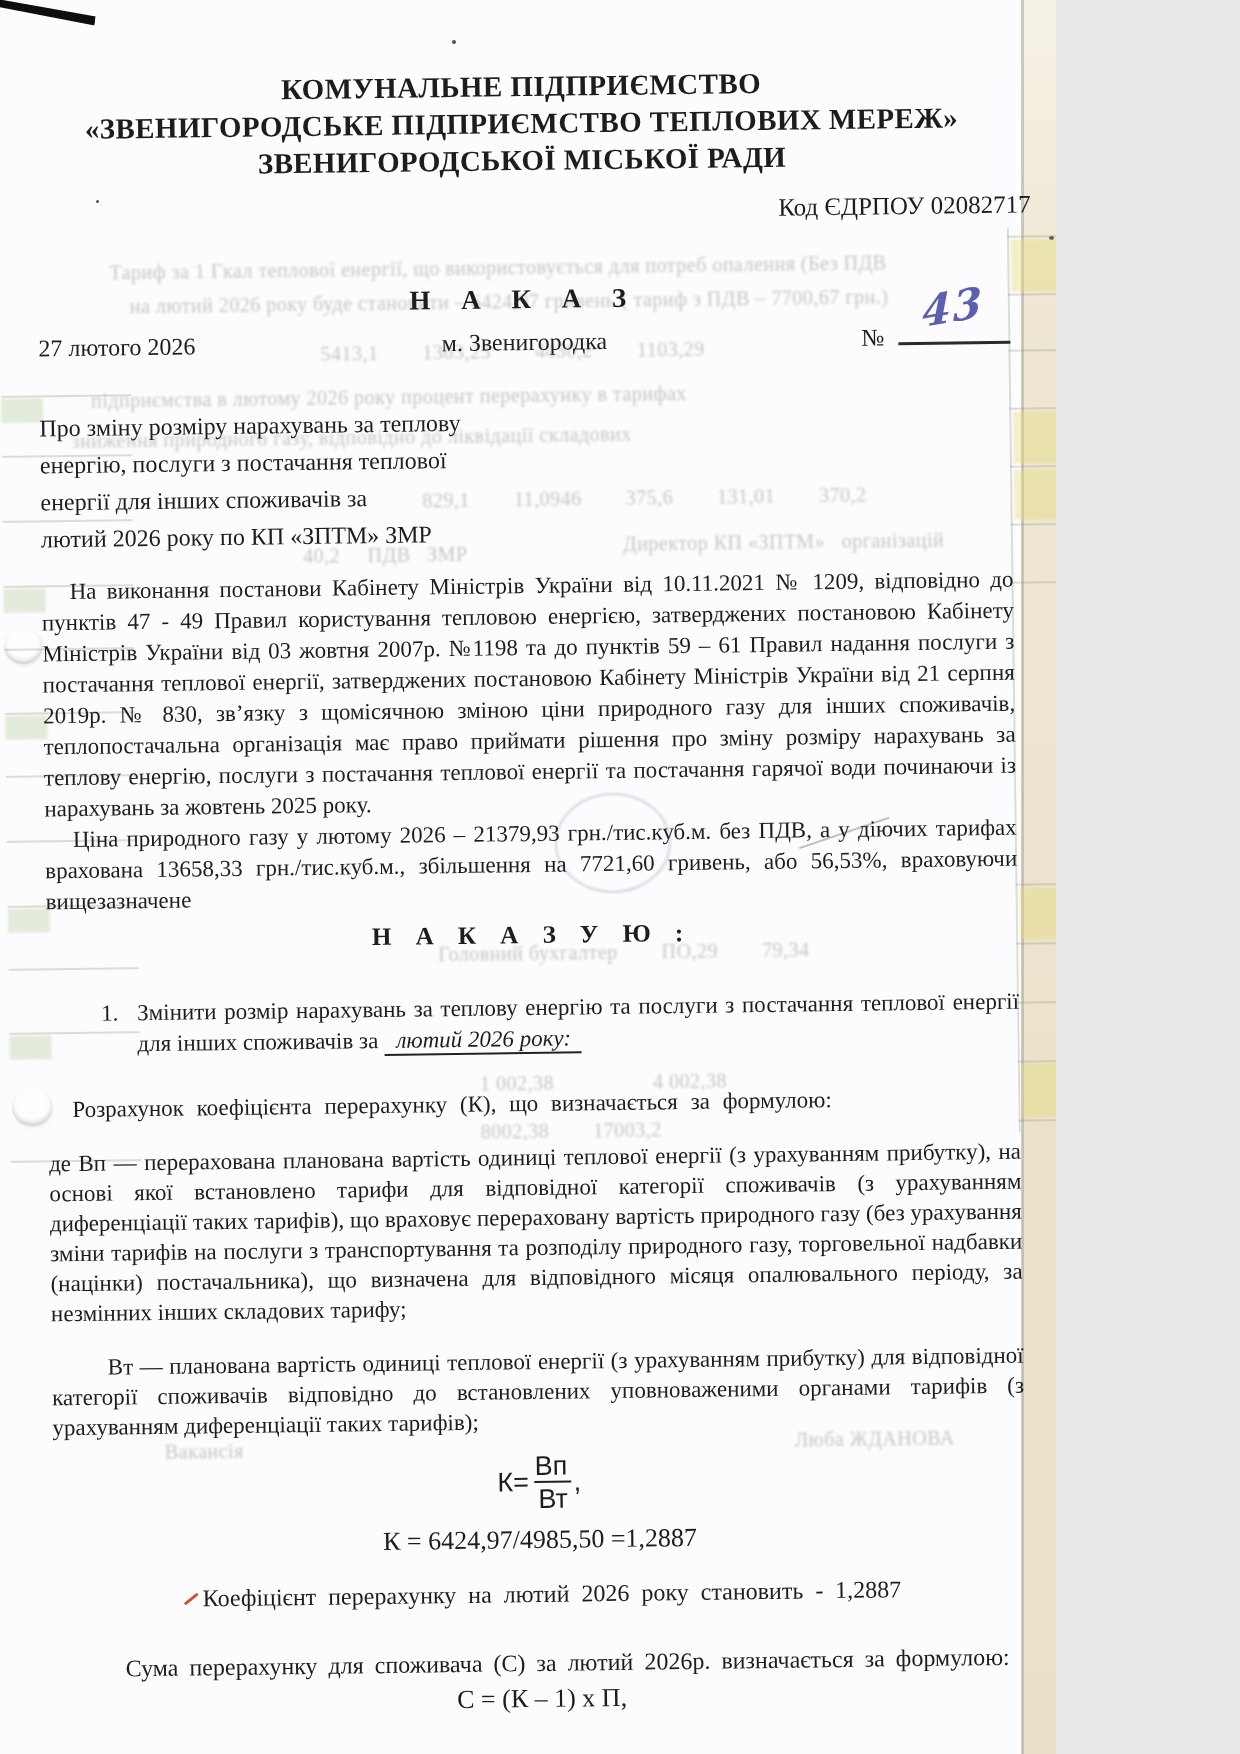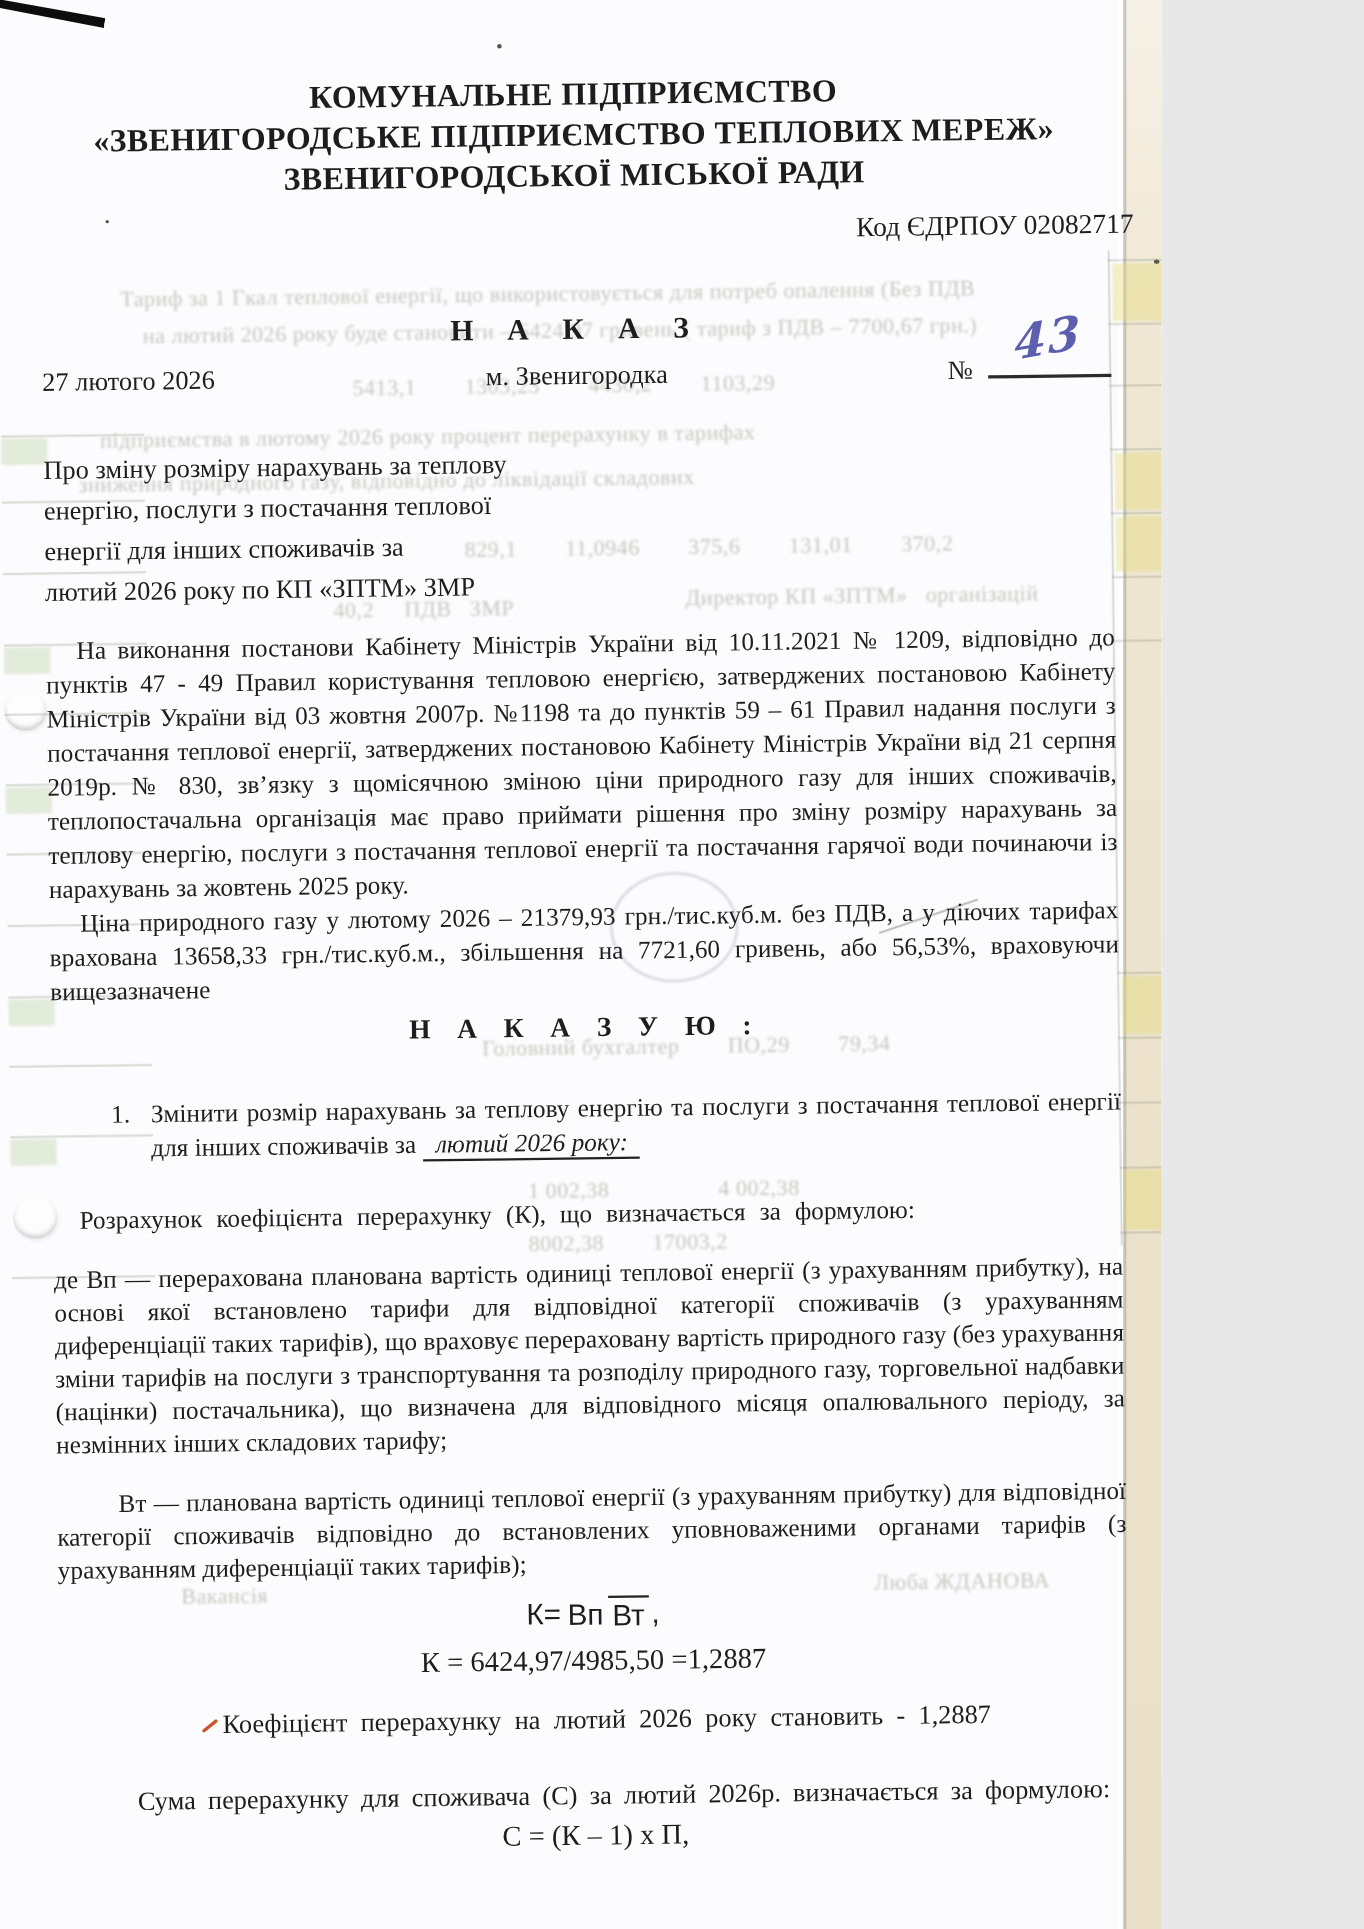--- a/index.html
+++ b/index.html
@@ -53,21 +53,21 @@
   .resolve{text-align:center;font-size:25px;font-weight:bold;letter-spacing:9px;margin-top:8px;}
   .item1{display:flex;margin-top:42px;padding-left:54px;}
   .item1 .num{width:36px;flex:none;}
   .item1 .itext{flex:1;text-align:justify;}
   .u-period{font-style:italic;border-bottom:2px solid #222;padding:0 10px 1px 12px;margin-left:6px;white-space:nowrap;}
   .calc-intro{margin-top:34px;padding-left:24px;word-spacing:7px;}
   .vp{margin-top:24px;text-align:justify;line-height:30px;}
   .vt{margin-top:24px;text-align:justify;text-indent:56px;line-height:30px;}
   .formula{display:flex;justify-content:center;align-items:center;margin-top:14px;
            font-family:"Liberation Sans",sans-serif;font-size:27px;font-weight:500;}
-  .frac{display:inline-flex;flex-direction:row;align-items:center;line-height:1.12;margin:0 2px;}
+  .frac{display:inline-flex;flex-direction:column;align-items:flex-end;line-height:1.12;margin:0 2px;}
   .frac .den{border-top:2px solid #222;padding:1px 4px 0 4px;}
   .frac .numr{padding:0 4px;}
   .kcalc{text-align:center;font-size:26px;margin-top:10px;}
   .kresult{margin-top:24px;padding-left:148px;font-size:24px;word-spacing:6px;position:relative;}
   .tick{position:absolute;left:128px;top:14px;width:17px;height:3px;background:#c8552e;transform:rotate(-38deg);border-radius:2px;}
   .sum-intro{margin-top:38px;padding-left:70px;font-size:24px;word-spacing:5px;}
   .sum-formula{text-align:center;font-size:26px;margin-top:4px;}
 </style>
 </head>
 <body>

